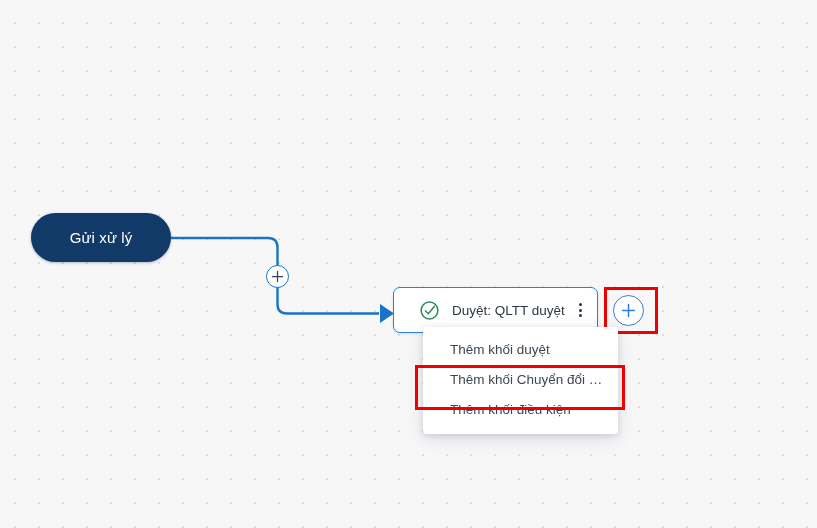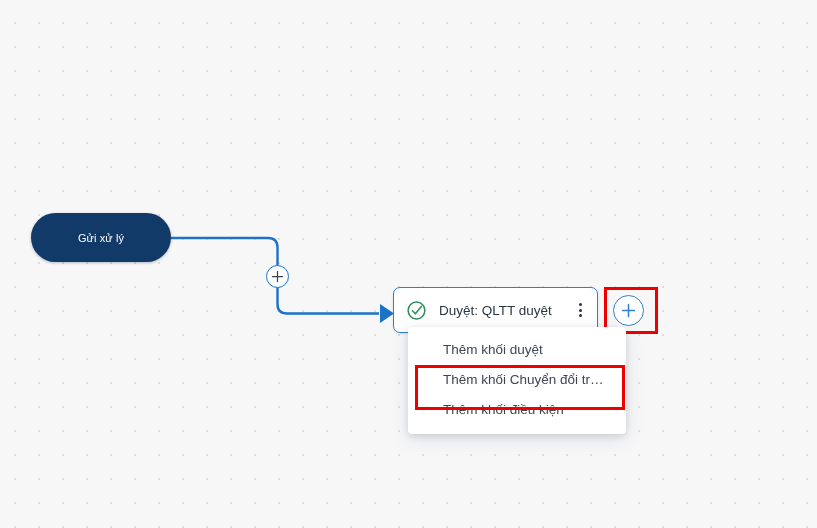--- a/index.html
+++ b/index.html
@@ -42,21 +42,21 @@
     left: 31px;
     top: 213px;
     width: 140px;
     height: 49px;
     border-radius: 26px;
     background: #123a68;
     color: #ffffff;
     display: flex;
     align-items: center;
     justify-content: center;
-    font-size: 11px;
+    font-size: 15px;
     letter-spacing: .1px;
     box-shadow: 0 1px 3px rgba(16,40,70,.30);
     box-sizing: border-box;
   }
 
   
   .edge-plus {
     position: absolute;
     left: 266px;
     top: 265px;
@@ -78,21 +78,21 @@
     left: 393px;
     top: 287px;
     width: 205px;
     height: 46px;
     background: #ffffff;
     border: 1.4px solid #2f7fd4;
     border-radius: 7px;
     box-sizing: border-box;
     display: flex;
     align-items: center;
-    padding: 0 9px 0 11px;
+    padding: 0 9px 0 24px;
     box-shadow: 0 1px 3px rgba(30,60,110,.13);
   }
   .node-icon {
     flex: 0 0 auto;
     width: 22px;
     height: 22px;
     display: flex;
     align-items: center;
     justify-content: center;
   }
@@ -157,27 +157,27 @@
     left: 415px;
     top: 365px;
     width: 210px;
     height: 45px;
     z-index: 40;
   }
 
   
   .menu {
     position: absolute;
-    left: 408px;
+    left: 423px;
     top: 327px;
-    width: 218px;
+    width: 195px;
     background: #ffffff;
     border-radius: 4px;
     box-shadow: 0 2px 6px rgba(40,55,80,.14), 0 5px 18px rgba(40,55,80,.12);
-    padding: 8px 0 9px 8px;
+    padding: 8px 0 9px 0;
     box-sizing: border-box;
     z-index: 30;
   }
   .menu-item {
     height: 30px;
     line-height: 30px;
     padding: 0 14px 0 27px;
     font-size: 13.5px;
     color: #3c4654;
     white-space: nowrap;

